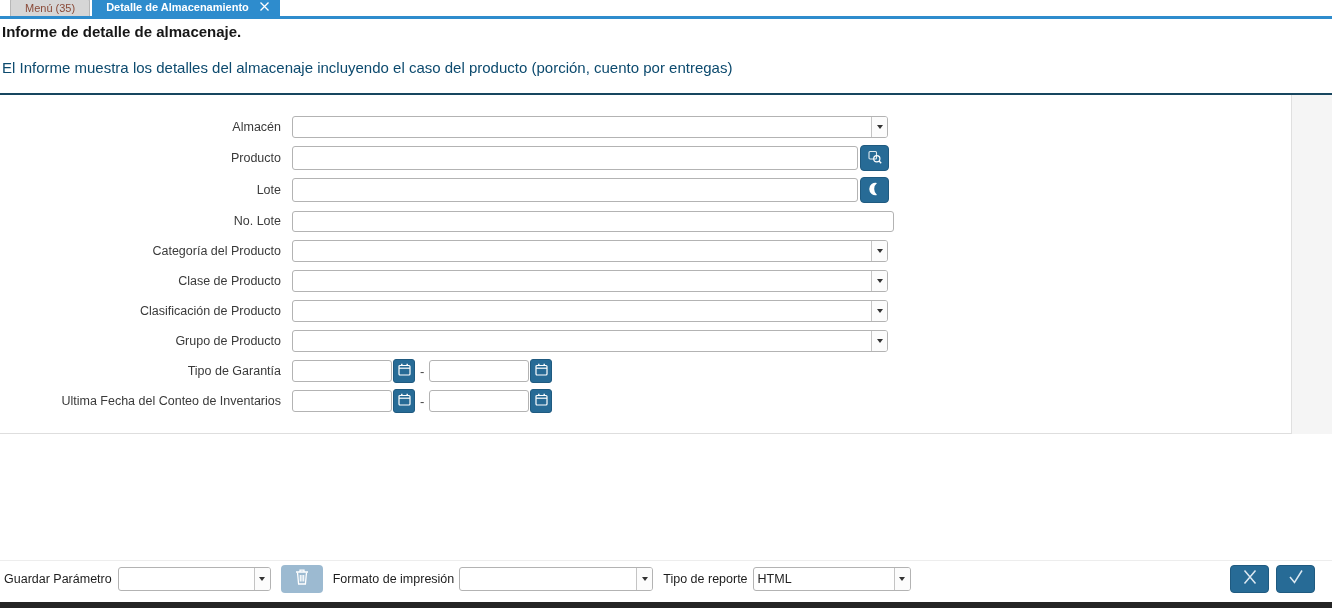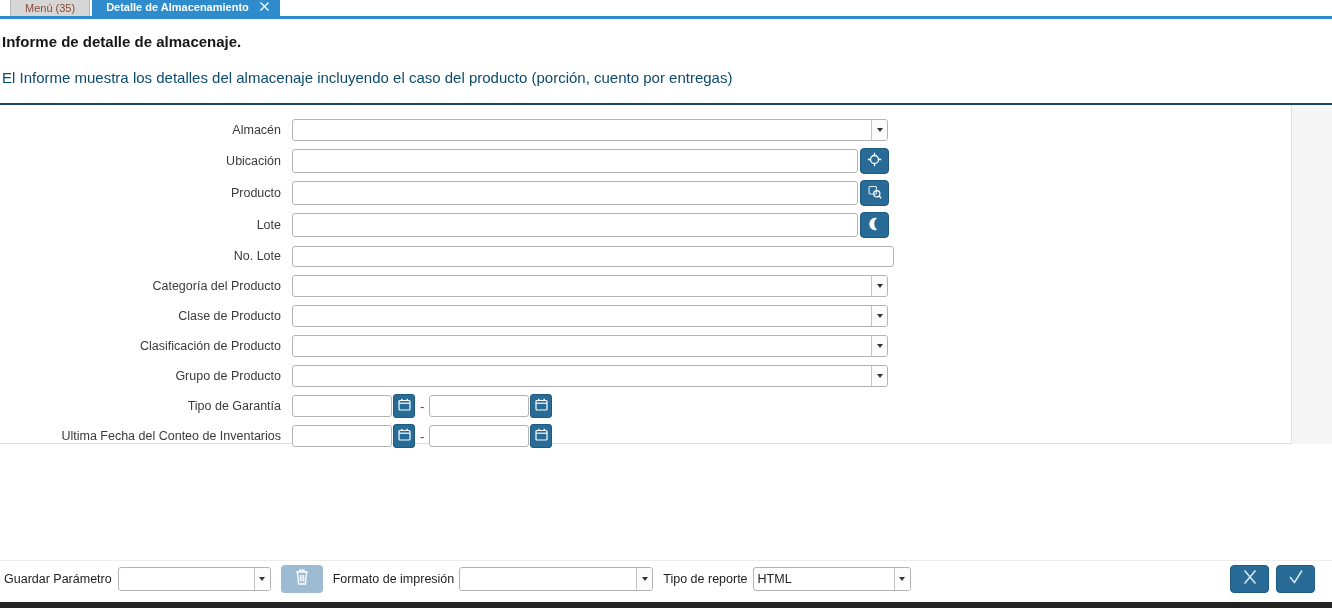--- a/index.html
+++ b/index.html
@@ -10,29 +10,29 @@
   
   .tabbar { display:flex; align-items:flex-end; height:19px; padding-left:10px;
             border-bottom:3px solid #2e8ccd; background:#fff; }
   .tab { display:flex; align-items:center; font-size:11px; border-radius:2px 2px 0 0; cursor:default; }
   .tab-menu { height:17px; padding:0 14px; background:#d6d6d6; border:1px solid #b7b7b7; border-bottom:none;
               color:#8a4a38; }
   .tab-active { height:19px; padding:0 7px 0 14px; background:#2e8ccd; color:#fff; font-weight:bold; margin-left:2px; }
   .tab-close { display:flex; align-items:center; justify-content:center; width:16px; height:16px; margin-left:8px; }
 
   
-  .header { padding:14px 0 0 2px; }
+  .header { padding:4px 0 0 2px; }
   .title { font-size:15px; font-weight:700; color:#161616; line-height:18px; }
   .subtitle { font-size:15px; color:#0c4a6e; line-height:19px; margin-top:17px; margin-bottom:16px; }
   .divider { height:2px; background:#17465f; }
 
   
   .panel-region { height:339px; background:#f5f5f5; }
   .panel { width:1292px; height:339px; background:#fff; border-right:1px solid #e0e0e0;
-           border-bottom:1px solid #dedede; padding-top:10px; }
+           border-bottom:1px solid #dedede; padding-top:17px; }
   .row { display:flex; align-items:center; height:30px; }
   .row.tall { height:32px; }
   .flabel { flex:none; width:292px; text-align:right; padding-right:11px; font-size:12.5px; color:#3a3a3a; }
 
   .combo { width:596px; height:22px; border:1px solid #b3b3b3; border-radius:3px; background:#fff; display:flex;gap:47px; }
   .combo-text { flex:1; font-size:12.5px; padding:2px 4px; color:#222; }
   .combo-btn { width:16px; border-left:1px solid #c4c4c4; background:#fcfcfc; display:flex;
                align-items:center; justify-content:center; border-radius:0 2px 2px 0; cursor:pointer; }
   .caret { width:0; height:0; border-left:3.5px solid transparent; border-right:3.5px solid transparent;
            border-top:4px solid #333; }
@@ -95,32 +95,20 @@
       <div class="row">
         <label class="flabel">Almacén</label>
         <div class="combo">
           <div class="combo-text"></div>
           <div class="combo-btn">
               <i class="caret"></i>
             </div>
         </div>
       </div>
 
-      <div class="row tall">
-        <label class="flabel">Ubicación</label>
-        <input class="tinput" value="" style="">
-        <button class="editor-btn">
-          <span>
-            <svg width="15" height="15" viewBox="0 0 15 15">
-              <circle cx="7.5" cy="7.5" r="4" stroke="#ffffff" stroke-width="1.3" fill="none"></circle>
-              <path d="M7.5 0.8 V3.2 M7.5 11.8 V14.2 M0.8 7.5 H3.2 M11.8 7.5 H14.2" stroke="#ffffff" stroke-width="1.3"></path>
-            </svg>
-          </span>
-        </button>
-      </div>
 
       <div class="row tall">
         <label class="flabel">Producto</label>
         <input class="tinput" value="" style="">
         <button class="editor-btn">
           <span>
             <svg width="14" height="14" viewBox="0 0 14 14">
               <rect x="1" y="1.5" width="7.5" height="7.5" rx="1" stroke="#ffffff" stroke-width="1.1" fill="none" opacity="0.85"></rect>
               <circle cx="8.8" cy="8.8" r="3.1" stroke="#ffffff" stroke-width="1.2" fill="none"></circle>
               <path d="M11.1 11.1 L13.2 13.2" stroke="#ffffff" stroke-width="1.4"></path>

